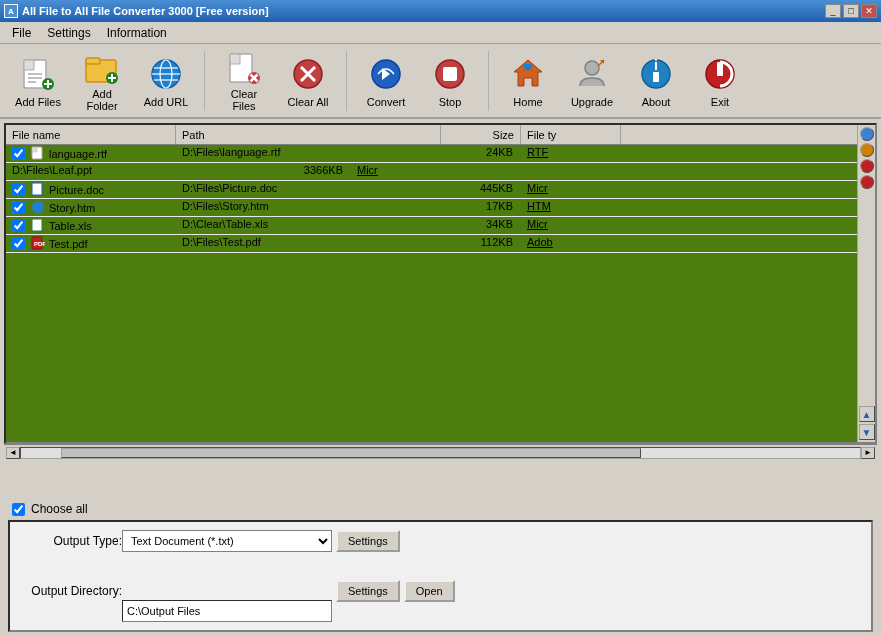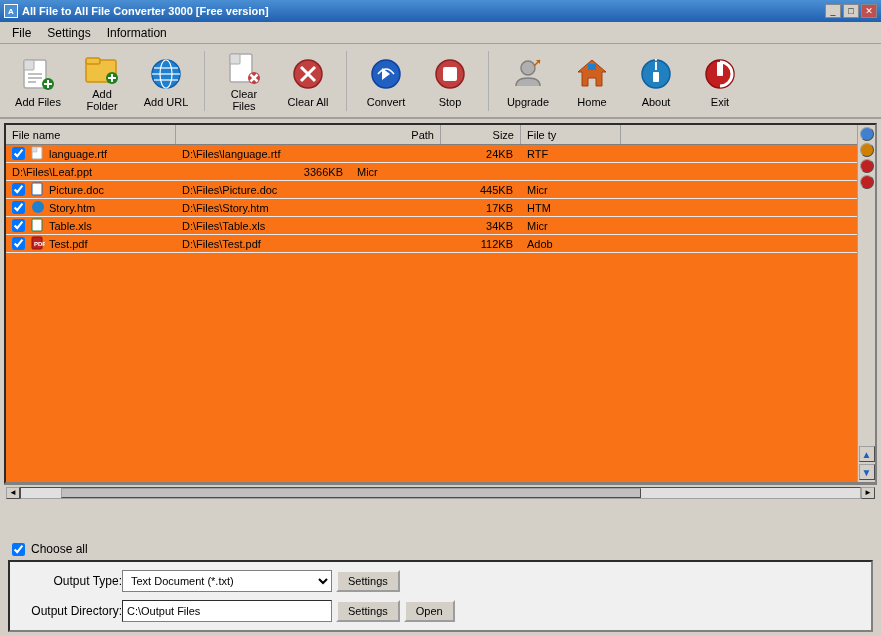--- a/index.html
+++ b/index.html
@@ -121,21 +121,21 @@
       display: flex;
       flex-direction: column;
       height: calc(636px - 22px - 22px - 75px);
       background: #d4d0c8;
       padding: 4px;
     }
 
     
     .file-list-container {
       flex: 1;
-      background: #f97316;
+      background: #4d7c0f;
       border: 2px inset #808080;
       display: flex;
       overflow: hidden;
     }
     .file-list-main {
       flex: 1;
       overflow: hidden;
       display: flex;
       flex-direction: column;
     }
@@ -148,51 +148,50 @@
     .col-header {
       padding: 2px 6px;
       font-size: 11px;
       border-right: 1px solid #a0a0a0;
       display: flex;
       align-items: center;
       cursor: pointer;
       user-select: none;
     }
     .col-name { width: 170px; }
-    .col-path { width: 265px; justify-content: flex-end; }
+    .col-path { width: 265px; }
     .col-size { width: 80px; justify-content: flex-end; }
     .col-type { width: 100px; }
 
     .file-list-body {
       overflow-y: auto;
       overflow-x: hidden;
       flex: 1;
     }
     .file-row {
       display: flex;
-      align-items: center;
       height: 18px;
       border-bottom: 1px solid #e8e8e8;
     }
     .cell {
       padding: 1px 6px;
       font-size: 11px;
       overflow: hidden;
       white-space: nowrap;
       text-overflow: ellipsis;
     }
     .cell-name {
       width: 170px;
       display: flex;
       align-items: center;
       gap: 4px;
     }
     .cell-path { width: 265px; }
     .cell-size { width: 80px; text-align: right; padding-right: 8px; }
-    .cell-type { width: 100px; }
+    .cell-type { width: 100px; text-decoration: underline; }
 
     .file-checkbox {
       width: 13px;
       height: 13px;
       margin-right: 2px;
     }
 
     
     .right-sidebar {
       width: 18px;
@@ -295,20 +294,21 @@
       background: white;
       padding: 1px 4px;
     }
     .output-input {
       width: 210px;
       height: 22px;
       font-size: 11px;
       border: 1px inset #808080;
       background: white;
       padding: 1px 4px;
+      margin-top: 40px;
     }
     .settings-btn, .open-btn {
       height: 22px;
       padding: 0 10px;
       font-size: 11px;
       background: #d4d0c8;
       border: 2px outset #f0f0f0;
       cursor: pointer;
     }
 
@@ -428,37 +428,37 @@
       </svg>
     </div>
     <span class="tool-label">Stop</span>
   </button>
 
   <div class="toolbar-sep"></div>
 
   <button class="tool-btn">
     <div class="tool-icon">
       <svg width="36" height="36" viewBox="0 0 36 36">
+        <polygon points="18,4 32,16 28,16 28,30 22,30 22,22 14,22 14,30 8,30 8,16 4,16" fill="#d06020" stroke="#a04010" stroke-width="1"></polygon>
+        <rect x="14" y="8" width="8" height="6" fill="#2080d0"></rect>
+      </svg>
+    </div>
+    <span class="tool-label">Home</span>
+  </button>
+
+  <button class="tool-btn">
+    <div class="tool-icon">
+      <svg width="36" height="36" viewBox="0 0 36 36">
         <circle cx="18" cy="12" r="7" fill="#b0b0b0" stroke="#808080" stroke-width="1.5"></circle>
         <path d="M6 30 Q6 22 18 22 Q30 22 30 30" fill="#b0b0b0" stroke="#808080" stroke-width="1.5"></path>
         <line x1="24" y1="10" x2="30" y2="4" stroke="#c06000" stroke-width="1.5"></line>
         <polygon points="30,4 26,4 30,8" fill="#c06000"></polygon>
       </svg>
     </div>
     <span class="tool-label">Upgrade</span>
-  </button>
-
-  <button class="tool-btn">
-    <div class="tool-icon">
-      <svg width="36" height="36" viewBox="0 0 36 36">
-        <polygon points="18,4 32,16 28,16 28,30 22,30 22,22 14,22 14,30 8,30 8,16 4,16" fill="#d06020" stroke="#a04010" stroke-width="1"></polygon>
-        <rect x="14" y="8" width="8" height="6" fill="#2080d0"></rect>
-      </svg>
-    </div>
-    <span class="tool-label">Home</span>
   </button>
 
   <button class="tool-btn">
     <div class="tool-icon">
       <svg width="36" height="36" viewBox="0 0 36 36">
         <circle cx="18" cy="18" r="14" fill="#2080c0" stroke="#1060a0" stroke-width="1.5"></circle>
         <text x="18" y="14" text-anchor="middle" fill="white" font-size="14" font-weight="bold">i</text>
         <rect x="15" y="16" width="6" height="10" rx="1" fill="white"></rect>
       </svg>
     </div>
@@ -543,21 +543,21 @@
       <div class="cell cell-type">HTM</div>
     </div>
             <div class="file-row">
       <div class="cell cell-name">
         <input type="checkbox" class="file-checkbox" checked="" style="">
         <span><svg width="14" height="14" viewBox="0 0 14 14">
                     <rect x="1" y="1" width="10" height="12" rx="1" fill="white" stroke="#208040" stroke-width="1"></rect>
                   </svg></span>
         <span>Table.xls</span>
       </div>
-      <div class="cell cell-path">D:\Files\Table.xls</div>
+      <div class="cell cell-path">D:\Clear\Table.xls</div>
       <div class="cell cell-size">34KB</div>
       <div class="cell cell-type">Micr</div>
     </div>
             <div class="file-row">
       <div class="cell cell-name">
         <input type="checkbox" class="file-checkbox" checked="" style="">
         <span><svg width="14" height="14" viewBox="0 0 14 14">
                     <rect x="1" y="1" width="10" height="12" rx="1" fill="#c02020" stroke="#901010" stroke-width="1"></rect>
                     <text x="3" y="10" fill="white" font-size="6" font-weight="bold">PDF</text>
                   </svg></span>

